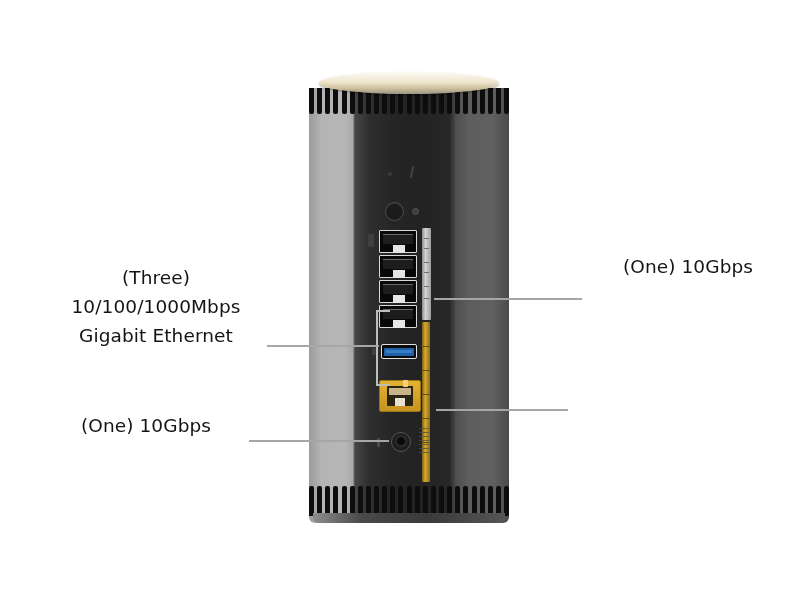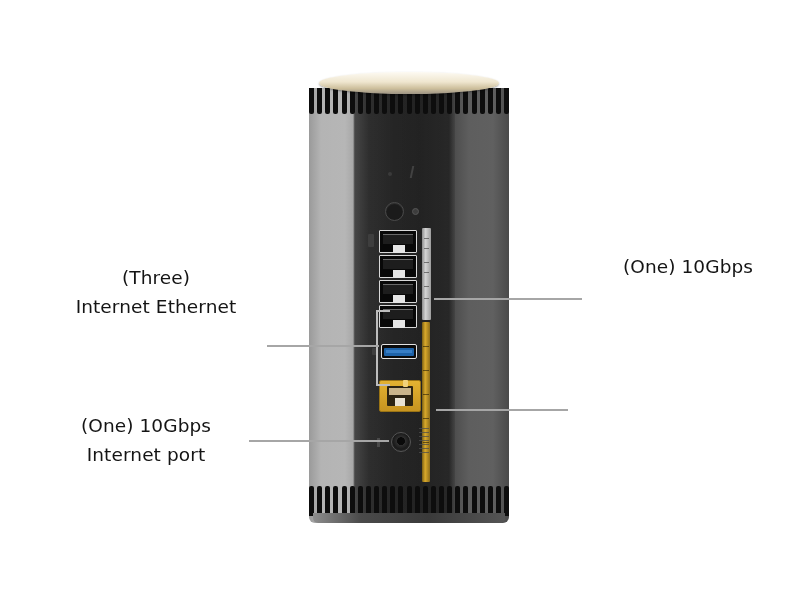--- a/index.html
+++ b/index.html
@@ -528,26 +528,26 @@
   <div class="leader" style="left:243px; top:345px; width:112px;"></div>
 
   <div class="leader" style="left:225px; top:440px; width:140px;"></div>
 
   <div class="leader" style="left:410px; top:298px; width:148px;"></div>
 
   <div class="leader" style="left:412px; top:409px; width:132px;"></div>
 
   <div class="label center-align" style="left:18px; top:263px; width:228px;">
     <div>(Three)</div>
-    <div>Internet Ethernet</div>
+    <div>10/100/1000Mbps</div>
+    <div>Gigabit Ethernet</div>
   </div>
 
   <div class="label center-align" style="left:18px; top:411px; width:208px;">
     <div>(One) 10Gbps</div>
-    <div>Internet port</div>
   </div>
 
   <div class="label center-align" style="left:556px; top:252px; width:216px;">
     <div>(One) 10Gbps</div>
   </div>
 
 
 </div>
 
 </body></html>

